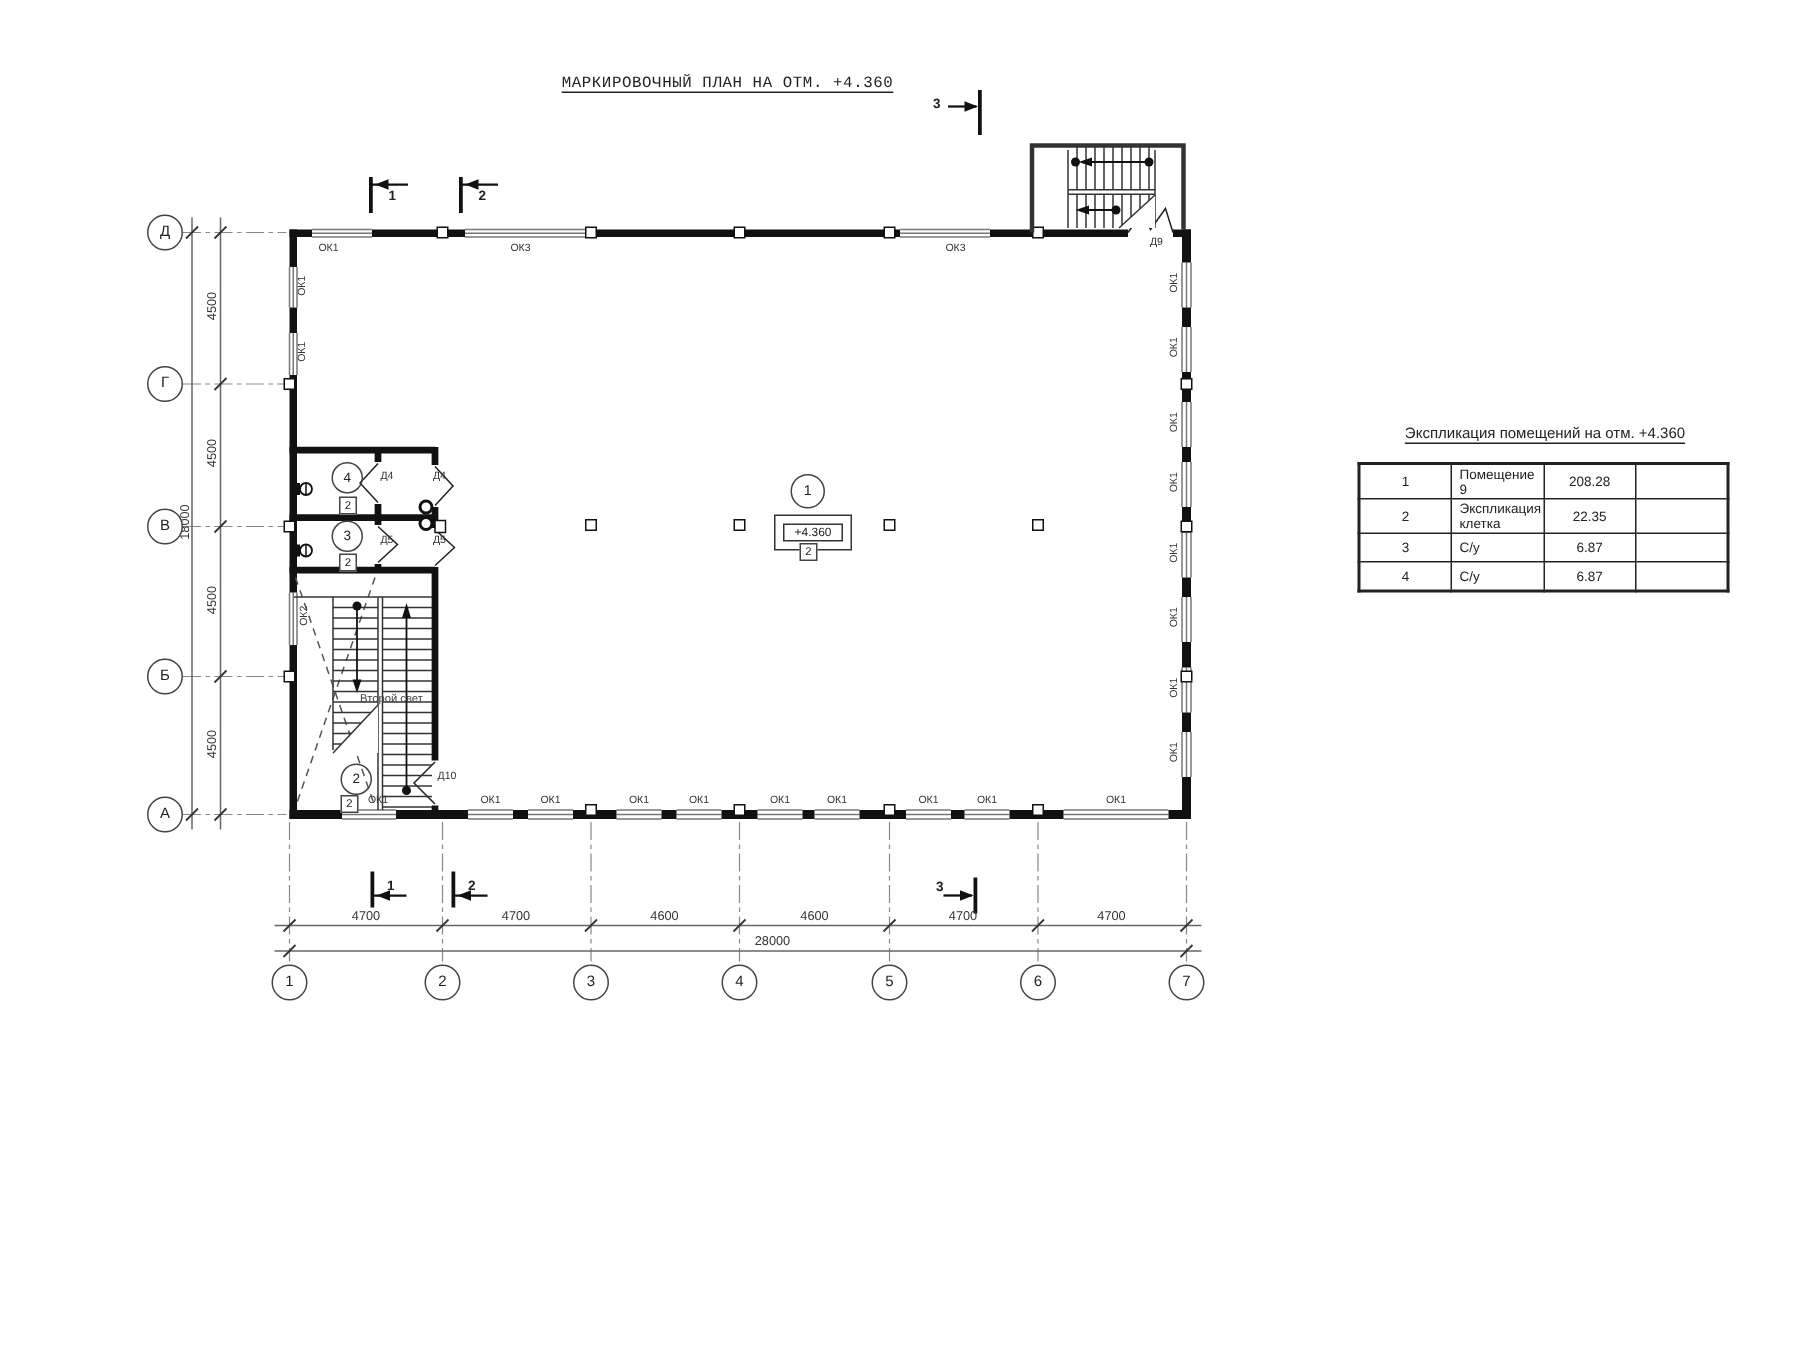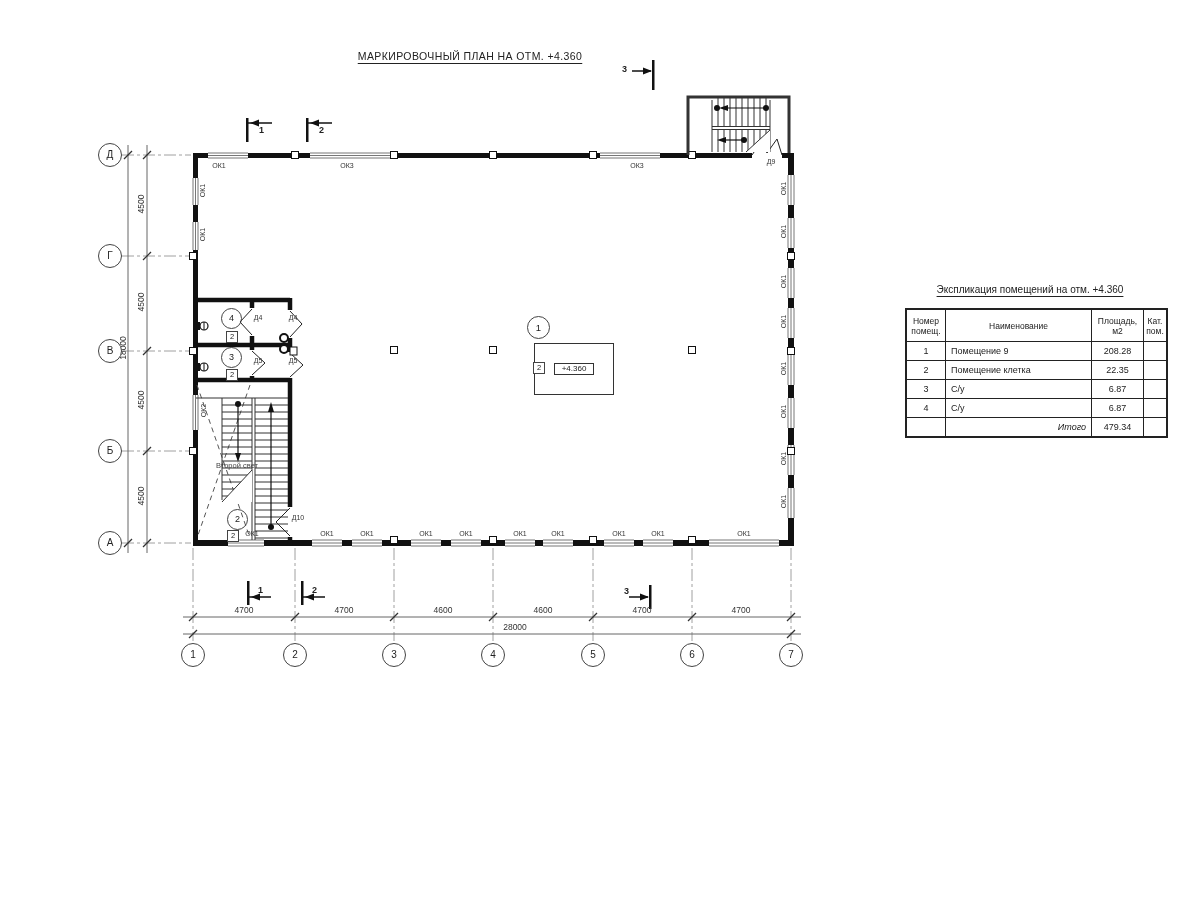--- a/index.html
+++ b/index.html
@@ -12,24 +12,24 @@
   .vlbl{font-size:7px;width:30px;text-align:center;color:#333;transform:rotate(-90deg);}
   .dim{font-size:8.5px;width:40px;text-align:center;color:#333;}
   .vdim{font-size:8.5px;width:40px;text-align:center;color:#333;transform:rotate(-90deg);}
   .axis{position:absolute;z-index:2;width:22px;height:22px;border:1px solid #444;border-radius:50%;
         font-size:10px;line-height:22px;text-align:center;background:#fff;}
   .rmc{position:absolute;z-index:2;border:1px solid #444;border-radius:50%;text-align:center;background:transparent;}
   .rmc.sm{width:19px;height:19px;font-size:9px;line-height:19px;}
   .rmc.lg{width:21px;height:21px;font-size:9.5px;line-height:21px;}
   .cat{position:absolute;z-index:2;width:10px;height:10px;border:1px solid #444;font-size:7.5px;
        line-height:10px;text-align:center;background:#fff;}
-  .lvlbox{position:absolute;z-index:2;border:1px solid #333;padding:19px;background:#fff;margin-left:18px;}
+  .lvlbox{position:absolute;z-index:2;border:1px solid #333;padding:5px;background:#fff;}
   .lvlbox .in{border:1px solid #333;font-size:8px;line-height:10px;padding:0 3px;text-align:center;}
   .sec{font-size:9px;font-weight:bold;color:#222;}
-  .slight{font-size:7.5px;color:#444;width:60px;text-align:right;}
+  .slight{font-size:7.5px;color:#444;width:60px;text-align:left;padding-left:42px;}
   
   #expl{position:absolute;left:905px;top:284px;width:250px;z-index:2;}
   #expl .ttitle{font-size:10px;text-align:center;text-decoration:underline;text-underline-offset:3px;margin-bottom:13px;}
   table{border-collapse:collapse;table-layout:fixed;width:248px;}
   td{border:1px solid #222;font-size:9px;color:#222;overflow:hidden;}
   table{border:2px solid #222;}
   td.c{text-align:center;}
   td.n{padding-left:5px;}
   .hrow td{height:29px;text-align:center;font-size:8.5px;line-height:10px;}
   .drow td{height:16px;}
@@ -359,21 +359,21 @@
     <polygon points="260,593.5 260,600.5 251,597"></polygon>
     <rect x="301" y="581" width="2.5" height="24"></rect>
     <line x1="302" y1="597" x2="325" y2="597" stroke="#111" stroke-width="1.5"></line>
     <polygon points="314,593.5 314,600.5 305,597"></polygon>
     <rect x="649" y="585" width="2.5" height="24"></rect>
     <line x1="629" y1="597" x2="648" y2="597" stroke="#111" stroke-width="1.5"></line>
     <polygon points="640,593.5 640,600.5 649,597"></polygon>
   </g>
 </svg>
 
-<div class="txt title" style="left:350px;top:50px;width:240px;">МАРКИРОВОЧНЫЙ ПЛАН НА ОТМ. +4.360</div>
+<div class="txt title" style="left:365px;top:50px;width:240px;font-family:Liberation Mono, monospace;">МАРКИРОВОЧНЫЙ ПЛАН НА ОТМ. +4.360</div>
 
 <span class="txt sec" style="left:259px;top:125px;">1</span>
 <span class="txt sec" style="left:319px;top:125px;">2</span>
 <span class="txt sec" style="left:622px;top:64px;">3</span>
 <span class="txt sec" style="left:258px;top:585px;">1</span>
 <span class="txt sec" style="left:312px;top:585px;">2</span>
 <span class="txt sec" style="left:624px;top:586px;">3</span>
 
 <span class="txt lbl" style="left:204px;top:162px;">ОК1</span>
 <span class="txt lbl" style="left:332px;top:162px;">ОК3</span>
@@ -450,59 +450,41 @@
 <div class="axis" style="left:98px;top:143px;">Д</div>
 <div class="axis" style="left:98px;top:244px;">Г</div>
 <div class="axis" style="left:98px;top:339px;">В</div>
 <div class="axis" style="left:98px;top:439px;">Б</div>
 <div class="axis" style="left:98px;top:531px;">А</div>
 
 <div id="expl">
   <div class="ttitle">Экспликация помещений на отм. +4.360</div>
   <table>
     <tbody>
-          <tr class="hrow">
-      <td style="width:36px">
-        <div>Номер</div>
-              <div>помещ.</div>
-      </td>
-      <td style="width:143px">Наименование</td>
-      <td style="width:49px">Площадь,  м2</td>
-      <td style="width:20px">
-        <div>Кат.</div>
-              <div>пом.</div>
-      </td>
-    </tr>
     <tr class="drow">
       <td class="c">1</td>
       <td class="n">Помещение 9</td>
       <td class="c">208.28</td>
       <td></td>
     </tr>
     <tr class="drow">
       <td class="c">2</td>
-      <td class="n">Помещение клетка</td>
+      <td class="n">Экспликация клетка</td>
       <td class="c">22.35</td>
       <td></td>
     </tr>
     <tr class="drow">
       <td class="c">3</td>
       <td class="n">С/у</td>
       <td class="c">6.87</td>
       <td></td>
     </tr>
     <tr class="drow">
       <td class="c">4</td>
       <td class="n">С/у</td>
       <td class="c">6.87</td>
       <td></td>
     </tr>
-    <tr class="drow">
-      <td></td>
-      <td class="tot">Итого</td>
-      <td class="c">479.34</td>
-      <td></td>
-    </tr>
   </tbody>
       </table>
 </div>
 
 </div>
 
 </body></html>

